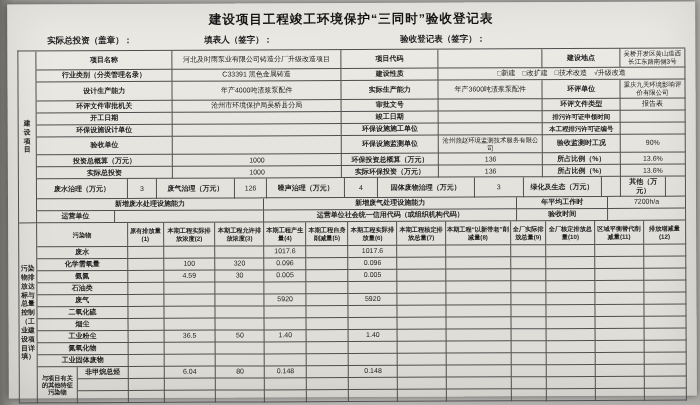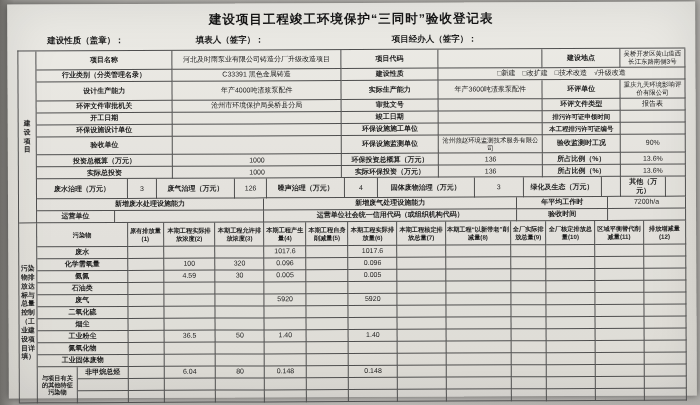--- a/index.html
+++ b/index.html
@@ -40,23 +40,23 @@
   .pname{font-weight:bold;}
   .foot{font-size:6.4px;color:#2a2a2a;line-height:1.55;margin:3px 2px 0 20px;}
 </style>
 </head>
 <body>
 
 <div class="paper">
   <div class="title">建设项目工程竣工环境保护“三同时”验收登记表</div>
 
   <div class="sigrow">
-    <span>建设性质（盖章）：</span>
+    <span>实际总投资（盖章）：</span>
     <span class="sig2">填表人（签字）：</span>
-    <span class="sig3">项目经办人（签字）：</span>
+    <span class="sig3">验收登记表（签字）：</span>
   </div>
 
   <div class="tbl">
 
     <div class="sec">
       <div class="vlabel one">
           <span>建设项目</span>
         </div>
       <div class="secmain">
 

